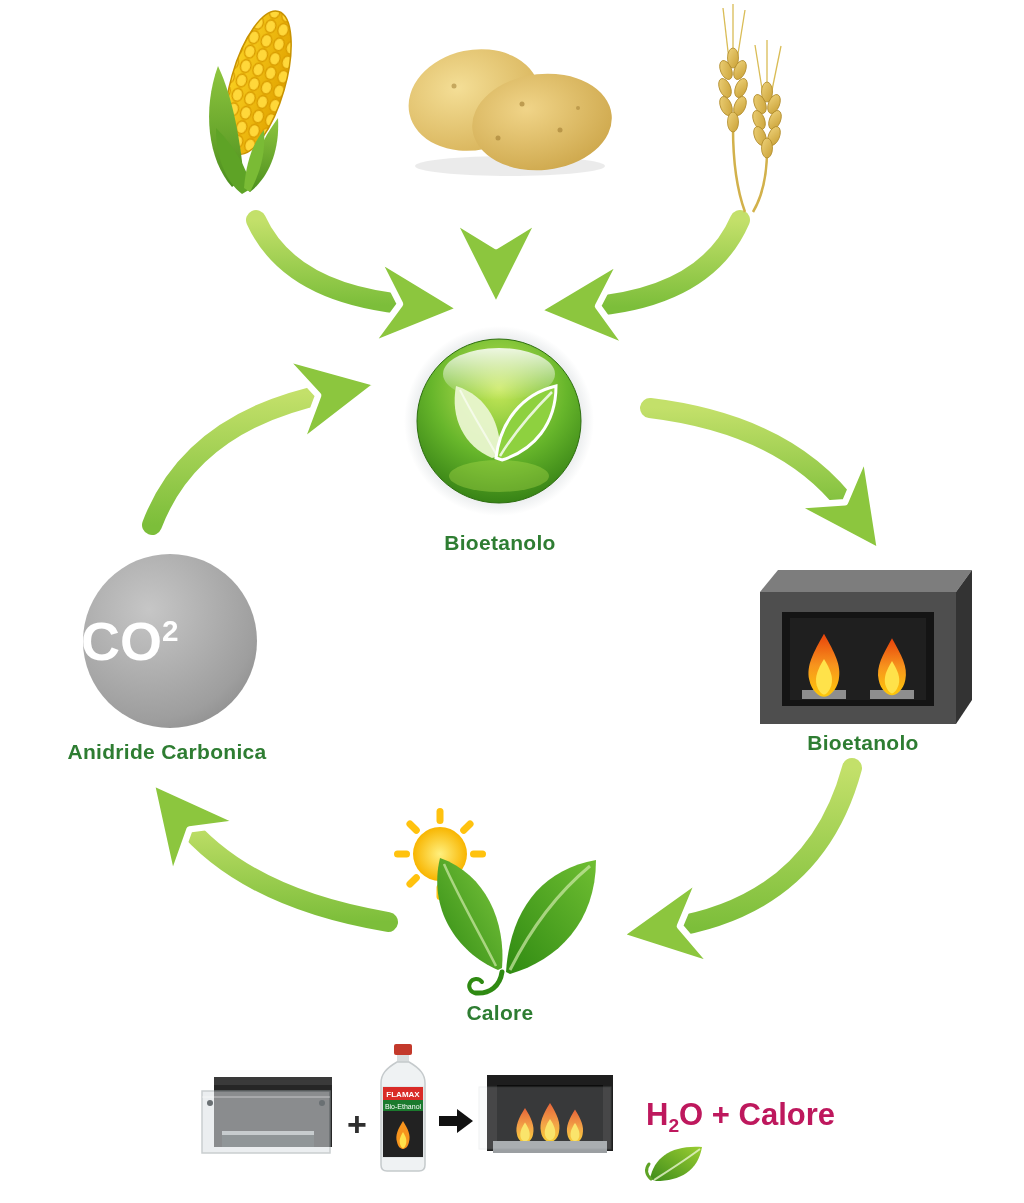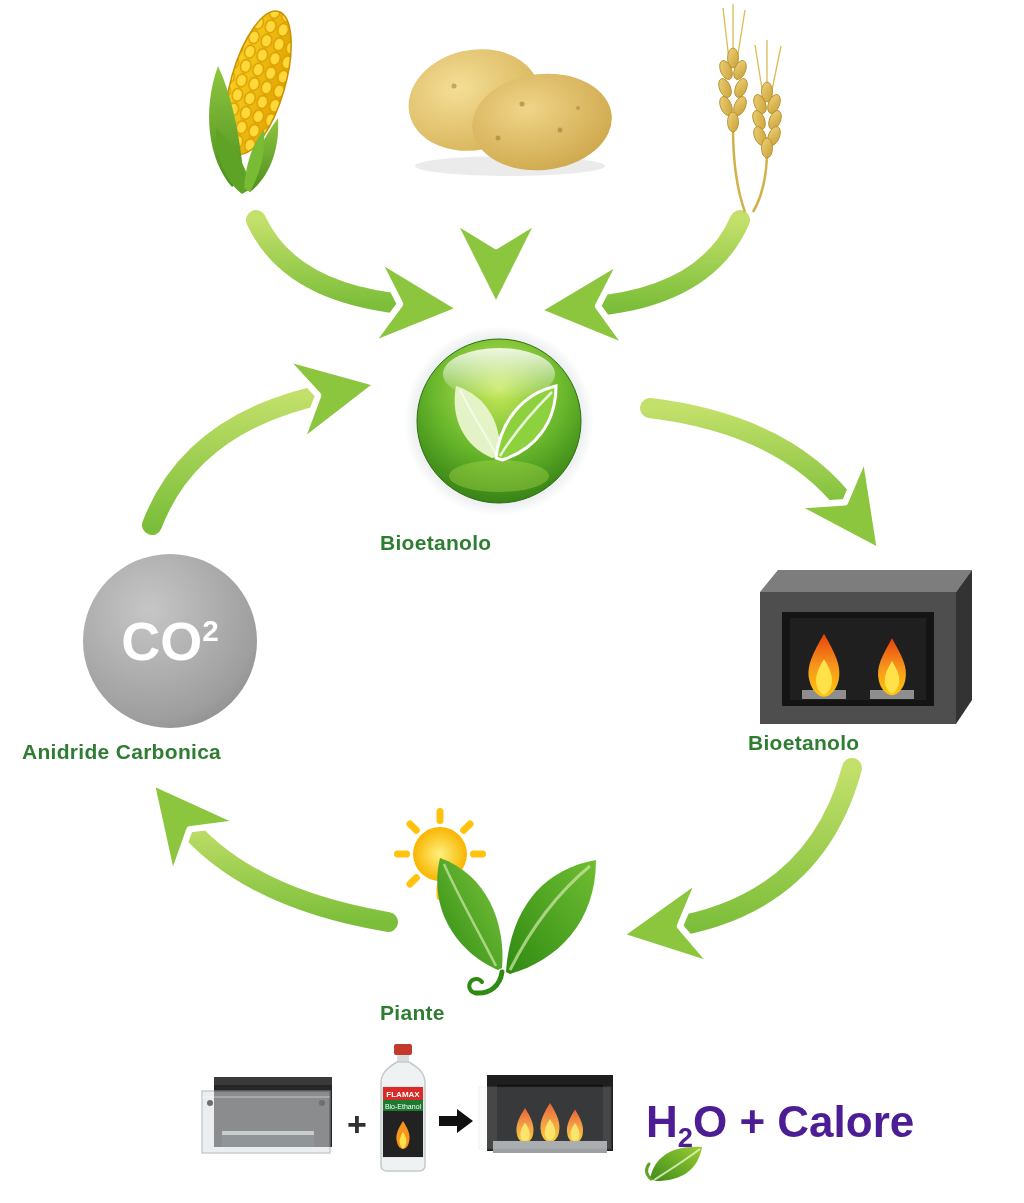--- a/index.html
+++ b/index.html
@@ -3,21 +3,21 @@
 <meta charset="utf-8">
 <style>
   * { margin:0; padding:0; box-sizing:border-box; }
   html,body { background:#ffffff; }
   body { font-family:"Liberation Sans", sans-serif; }
   .canvas { position:relative; width:1024px; height:1203px; background:#ffffff; overflow:hidden; }
   .abs { position:absolute; }
   svg text { font-family:"Liberation Sans", sans-serif; }
 
   .node-label {
-    position:absolute; font-weight:bold;
+    position:absolute; text-align:center; font-weight:bold;
     font-size:21px; color:#2E7D32; letter-spacing:.3px;
   }
   .lbl-bio   { left:380px; top:531px;  width:240px; }
   .lbl-comb  { left:748px; top:731px;  width:230px; }
   .lbl-anid  { left:22px;  top:740px;  width:290px; }
   .lbl-piante{ left:380px; top:1001px; width:240px; }
 
   .pos-arrows   { left:0;    top:0; }
   .pos-corn     { left:192px; top:2px; }
   .pos-potatoes { left:402px; top:38px; }
@@ -27,31 +27,31 @@
   .pos-co2      { left:81px;  top:552px; }
   .pos-plant    { left:390px; top:800px; }
   .pos-fpempty  { left:200px; top:1073px; }
   .pos-bottle   { left:371px; top:1043px; }
   .pos-tarrow   { left:437px; top:1106px; }
   .pos-fpburn   { left:477px; top:1071px; }
   .pos-leaf     { left:644px; top:1139px; }
 
   .co2-text {
     position:absolute; left:81px; top:610px; width:178px;
-    text-align:center; font-weight:bold; font-size:54px; color:#ffffff;
+    text-align:left; font-weight:bold; font-size:54px; color:#ffffff;
   }
   .co2-text sup { font-size:0.55em; }
 
   .plus-sign {
     position:absolute; left:347px; top:1105px;
     font-size:34px; font-weight:bold; color:#2F2F2F;
   }
   .result-text {
     position:absolute; left:646px; top:1097px;
-    font-size:44px; font-weight:bold; color:#4c1d95; white-space:nowrap;
+    font-size:31px; font-weight:bold; color:#be185d; white-space:nowrap;
   }
   .result-text sub { font-size:0.62em; }
 </style>
 </head>
 <body>
 
 <div class="canvas">
 
   <svg class="abs pos-arrows" width="1024" height="1203" viewBox="0 0 1024 1203">
     <defs>
@@ -286,21 +286,21 @@
       <circle r="27" fill="url(#sunG)"></circle>
     </g>
     <path d="M108,170 C66,152 38,108 50,58 C96,74 116,122 112,168 Z" fill="url(#leafL)"></path>
     <path d="M106,166 C88,130 70,100 54,64" stroke="#CFE9A8" stroke-width="2.5" fill="none" opacity="0.7"></path>
     <path d="M116,172 C120,112 150,70 206,60 C206,122 168,160 120,174 Z" fill="url(#leafR)"></path>
     <path d="M120,170 C140,130 165,95 200,66" stroke="#CFE9A8" stroke-width="3" fill="none" opacity="0.7"></path>
     <path d="M112,172 C110,186 100,194 86,193" stroke="#2F8A12" stroke-width="5" fill="none" stroke-linecap="round"></path>
     <path d="M86,193 a7,7 0 1 1 6,-11" stroke="#2F8A12" stroke-width="4" fill="none" stroke-linecap="round"></path>
   </svg>
 
-  <div class="node-label lbl-piante">Piante</div>
+  <div class="node-label lbl-piante">Calore</div>
 
   <svg class="abs pos-fpempty" width="145" height="95" viewBox="0 0 145 95">
     <rect x="14" y="4" width="118" height="70" fill="#262626"></rect>
     <rect x="14" y="4" width="118" height="8" fill="#3A3A3A"></rect>
     <rect x="2" y="18" width="128" height="62" fill="#DCE1E4" opacity="0.55" stroke="#9FA6AA" stroke-width="1.5"></rect>
     <line x1="2" y1="24" x2="130" y2="24" stroke="#FFFFFF" opacity="0.5"></line>
     <rect x="22" y="58" width="92" height="4" fill="#C7CCCE"></rect>
     <rect x="22" y="62" width="92" height="12" fill="#909698"></rect>
     <circle cx="10" cy="30" r="3" fill="#6A7073"></circle>
     <circle cx="122" cy="30" r="3" fill="#6A7073"></circle>

